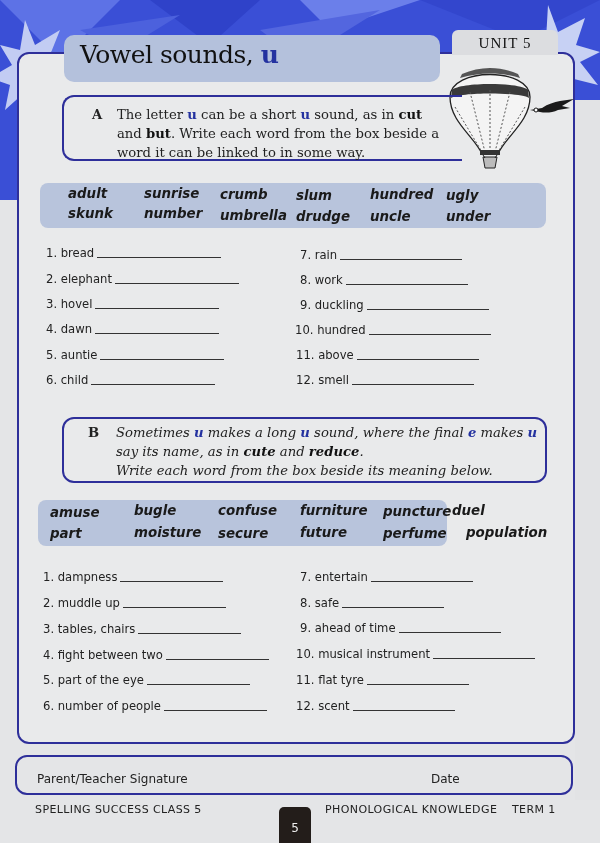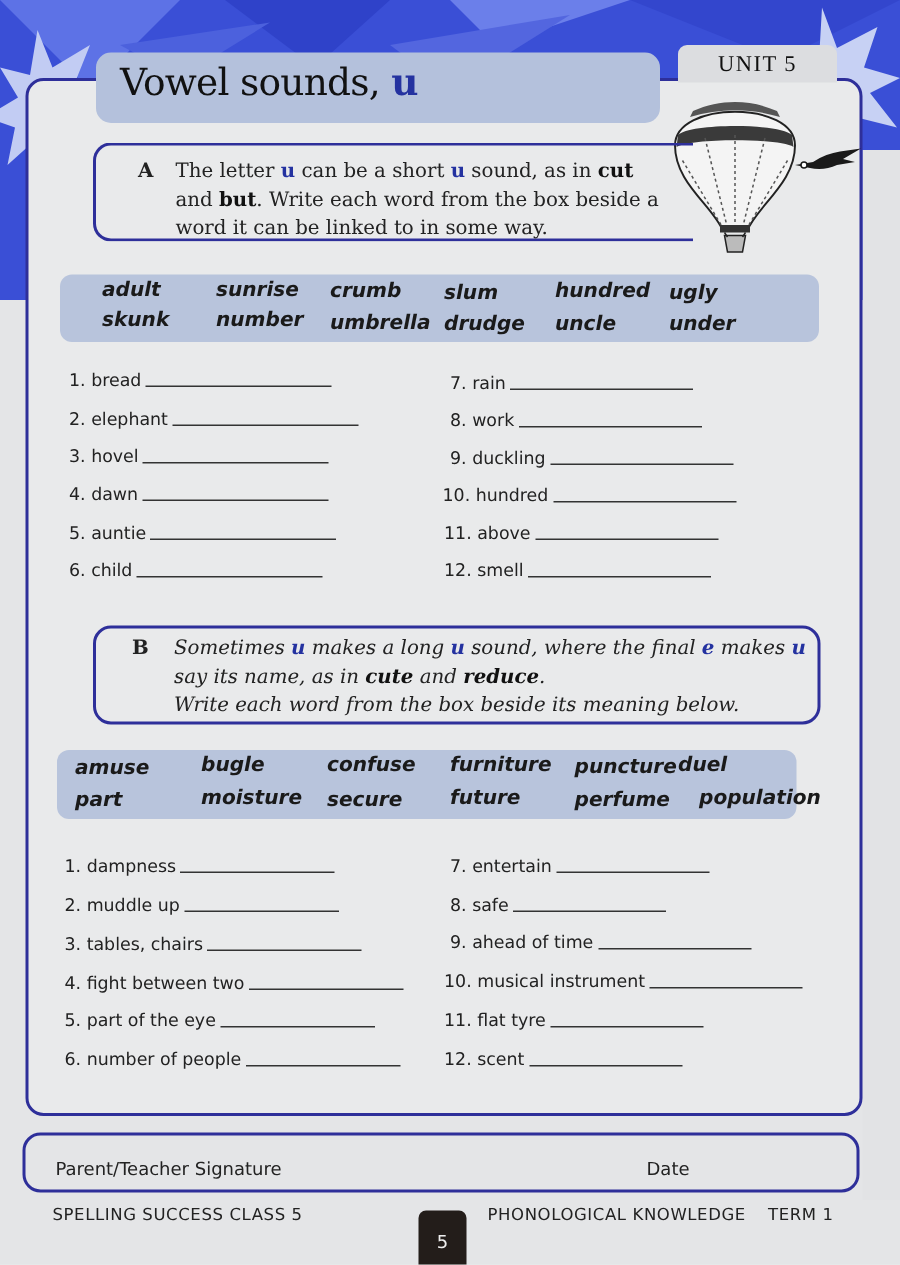--- a/index.html
+++ b/index.html
@@ -42,21 +42,21 @@
   .instr-a .letter { left: 28px; top: 8px; }
   .instr-a .body { left: 53px; top: 8px; width: 330px; }
   .instr-b { left: 62px; top: 417px; width: 485px; height: 66px; }
   .instr-b .letter { left: 24px; top: 4px; }
   .instr-b .body { left: 52px; top: 4px; width: 430px; font-style: italic; }
   .word-box {
     position: absolute; background: #b8c4dc; border-radius: 8px; box-sizing: border-box;
     font-family: "DejaVu Sans", sans-serif; font-weight: bold; font-size: 13.4px; color: #1a1a1a;
   }
   .word-box-a { left: 40px; top: 183px; width: 506px; height: 45px; }
-  .word-box-b { left: 38px; top: 500px; width: 493px; height: 46px; }
+  .word-box-b { left: 38px; top: 500px; width: 409px; height: 46px; }
   .wb-word { position: absolute; white-space: nowrap; font-style: italic; }
   .q { position: absolute; font-size: 11.6px; color: #222; white-space: nowrap; display: flex; align-items: flex-end; }
   .q .line { display: inline-block; border-bottom: 1px solid #333; height: 1px; margin-left: 3px; margin-bottom: 2px; }
   .sig-box {
     position: absolute; left: 15px; top: 755px; width: 558px; height: 40px;
     border: 2px solid #2e2f9a; border-radius: 12px; box-sizing: border-box;
     font-size: 12px; color: #222;
   }
   .sig-box .sig-label { position: absolute; left: 20px; top: 15px; }
   .sig-box .date-label { position: absolute; left: 414px; top: 15px; }

